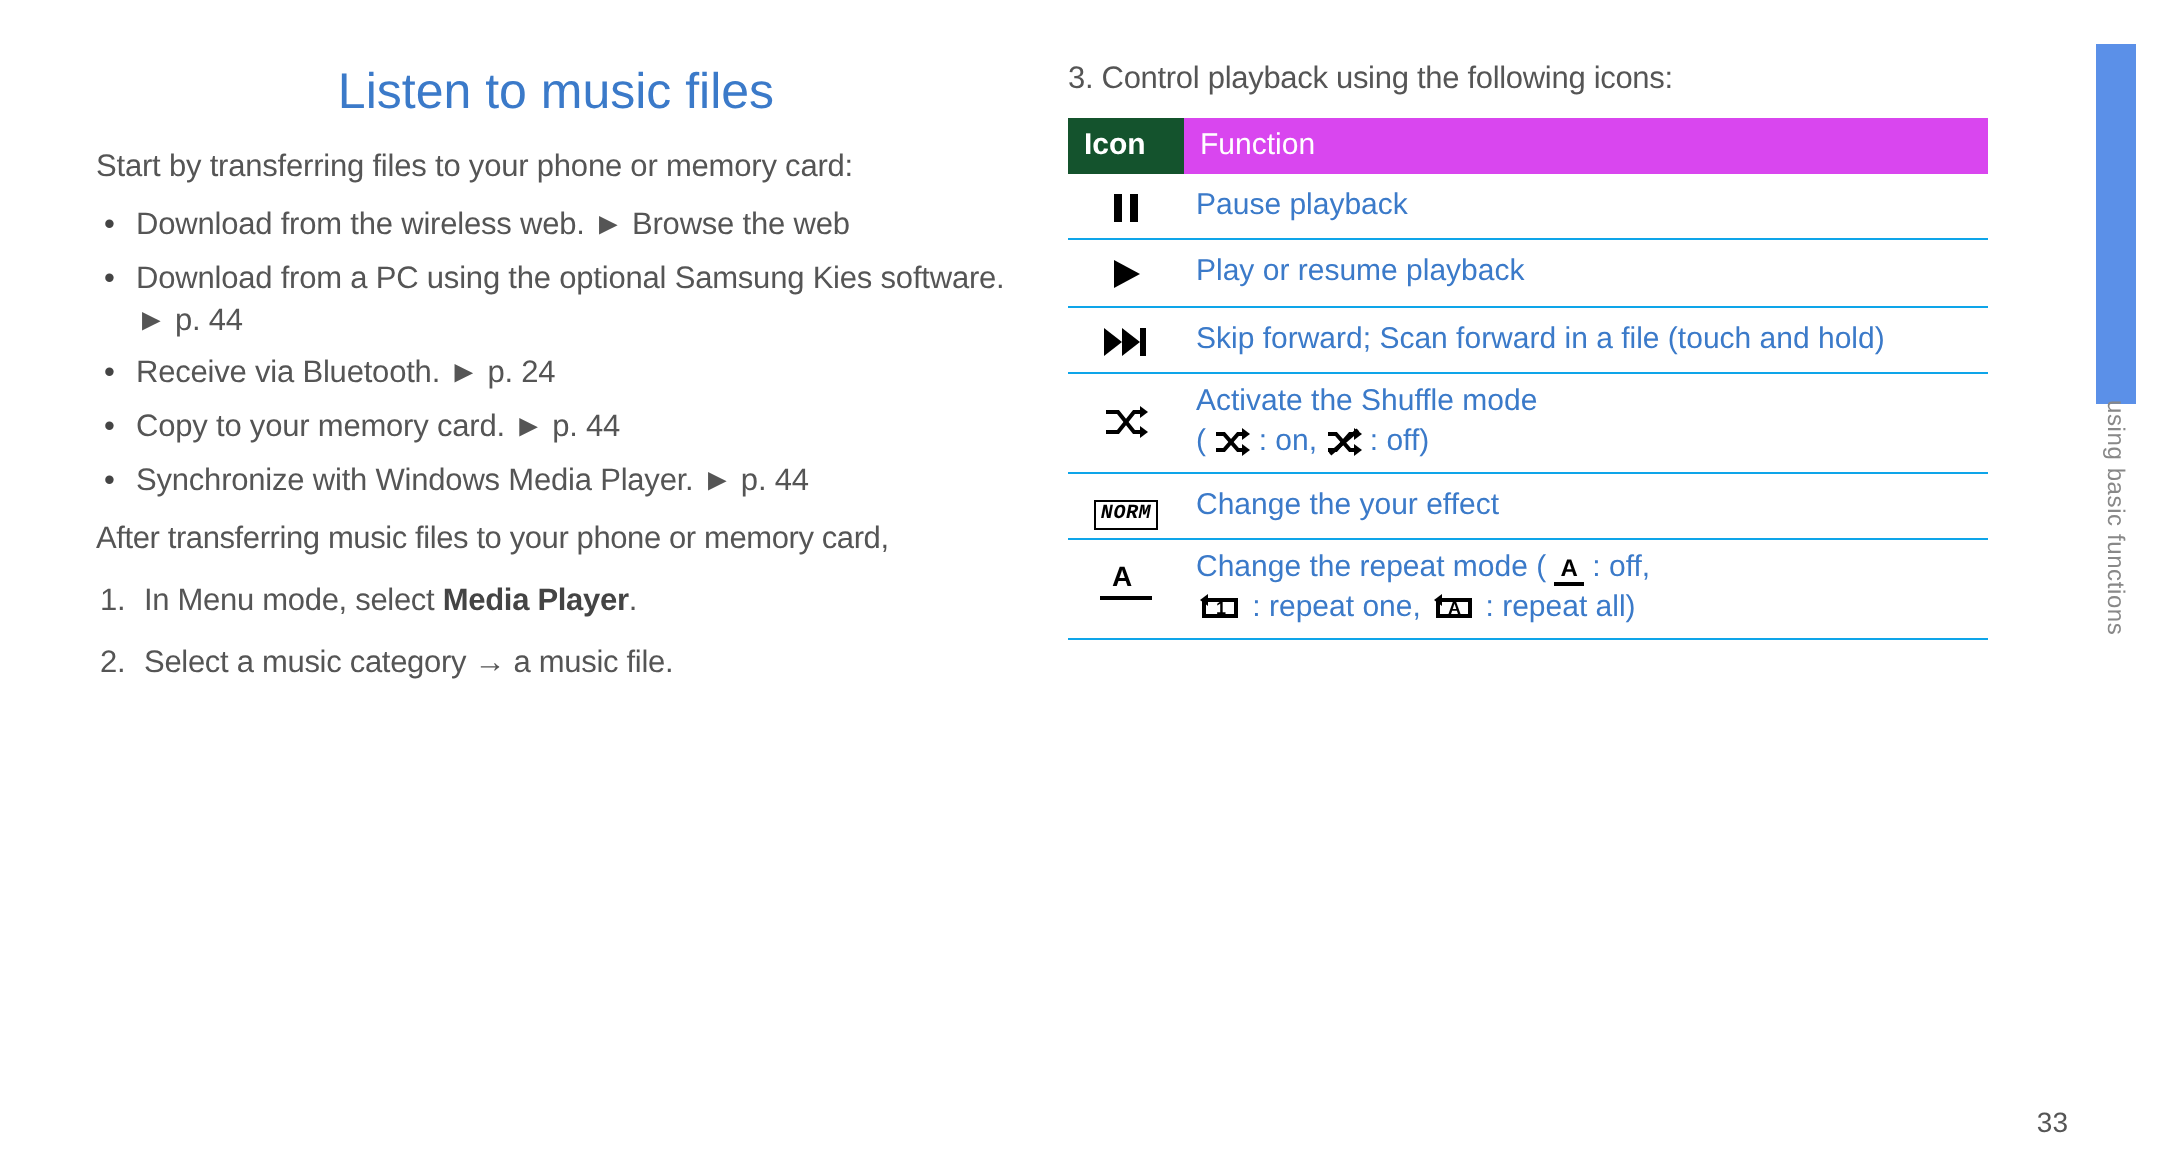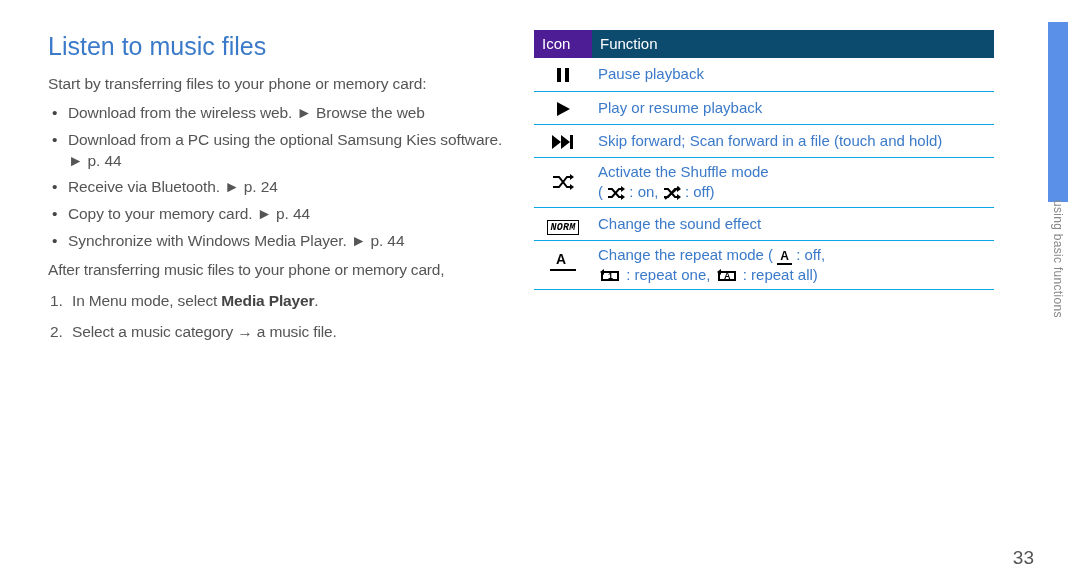--- a/index.html
+++ b/index.html
@@ -22,20 +22,21 @@
     .col {
       flex: 1 1 0;
     }
     .col-left { flex: 0 0 460px; }
     .col-right { flex: 0 0 460px; }
     h2.title {
       color: #3b7ac9;
       font-size: 25px;
       font-weight: normal;
       margin-bottom: 10px;
+      text-align: center;
     }
     .intro { margin-bottom: 8px; letter-spacing: -0.1px; }
     ul.bullets { list-style: none; margin: 0 0 8px 0; }
     ul.bullets li { position: relative; padding-left: 20px; margin-bottom: 6px; letter-spacing: -0.1px; }
     ul.bullets li::before {
       content: "•"; position: absolute; left: 4px; top: 0; color: #444;
     }
     .ptr { font-family: Arial; }
     .after { margin-bottom: 10px; letter-spacing: -0.2px; }
     ol.steps { list-style: none; counter-reset: step; }
@@ -48,22 +49,22 @@
       width: 100%;
       border-collapse: collapse;
       font-size: 15px;
     }
     table.icons thead th {
       text-align: left;
       color: #fff;
       font-weight: normal;
       padding: 4px 8px;
     }
-    table.icons thead th.c1 { background: #4c1d95; width: 58px; }
-    table.icons thead th.c2 { background: #0c4a6e; }
+    table.icons thead th.c1 { background: #14532d; width: 58px; font-weight: bold; }
+    table.icons thead th.c2 { background: #d946ef; }
     table.icons tbody td {
       border-bottom: 1px solid #0ea5e9;
       padding: 4px 6px;
       vertical-align: middle;
       color: #3b7ac9;
     }
     table.icons tbody td.ic {
       text-align: center;
       color: #000;
       width: 58px;
@@ -113,21 +114,21 @@
       top: 200px;
       writing-mode: vertical-rl;
       font-size: 12px;
       color: #888;
       letter-spacing: 0.3px;
     }
     .pagenum {
       position: absolute;
       right: 46px;
       bottom: 14px;
-      font-size: 19px;
+      font-size: 14px;
       color: #555;
     }
     svg.mini { vertical-align: -3px; }
   </style>
 </head>
 <body>
 
 <div class="page">
   <div class="col col-left">
     <h2 class="title">Listen to music files</h2>
@@ -140,20 +141,21 @@
       <li><span>Synchronize with Windows Media Player. </span><span class="ptr">► p. 44</span></li>
     </ul>
     <p class="after">After transferring music files to your phone or memory card,</p>
     <ol class="steps">
       <li><span>In Menu mode, select </span><span class="bold">Media Player</span><span>.</span></li>
       <li><span>Select a music category → a music file.</span></li>
     </ol>
   </div>
 
   <div class="col col-right">
+    <p class="step3">3.  Control playback using the following icons:</p>
     <table class="icons">
       <thead>
         <tr>
           <th class="c1">Icon</th>
           <th class="c2">Function</th>
         </tr>
       </thead>
       <tbody>
         <tr>
           <td class="ic">
@@ -206,21 +208,21 @@
                 <polygon points="14,8 18,11 14,14" fill="#000"></polygon>
                 <path d="M1 11 L5 11 L12 3 L16 3" stroke="#000" stroke-width="2" fill="none"></path>
                 <polygon points="14,0 18,3 14,6" fill="#000"></polygon>
                 <line x1="2" y1="13" x2="16" y2="1" stroke="#000" stroke-width="2"></line>
               </svg>
             <span> : off)</span>
           </td>
         </tr>
         <tr>
           <td class="ic"><span class="norm-box">NORM</span></td>
-          <td>Change the sound effect</td>
+          <td>Change the your effect</td>
         </tr>
         <tr>
           <td class="ic"><span class="abox"></span></td>
           <td>
             <span>Change the repeat mode ( </span>
             <span class="inline-ic" style="border-bottom:2px solid #000; padding:0 3px; font-size:12px;">A</span>
             <span> : off,</span><br>
             <svg class="mini" width="24" height="14">
                 <path d="M4 3 H20 V11 H4 V3" stroke="#000" stroke-width="2" fill="none"></path>
                 <polygon points="2,3 6,0 6,6" fill="#000"></polygon>

